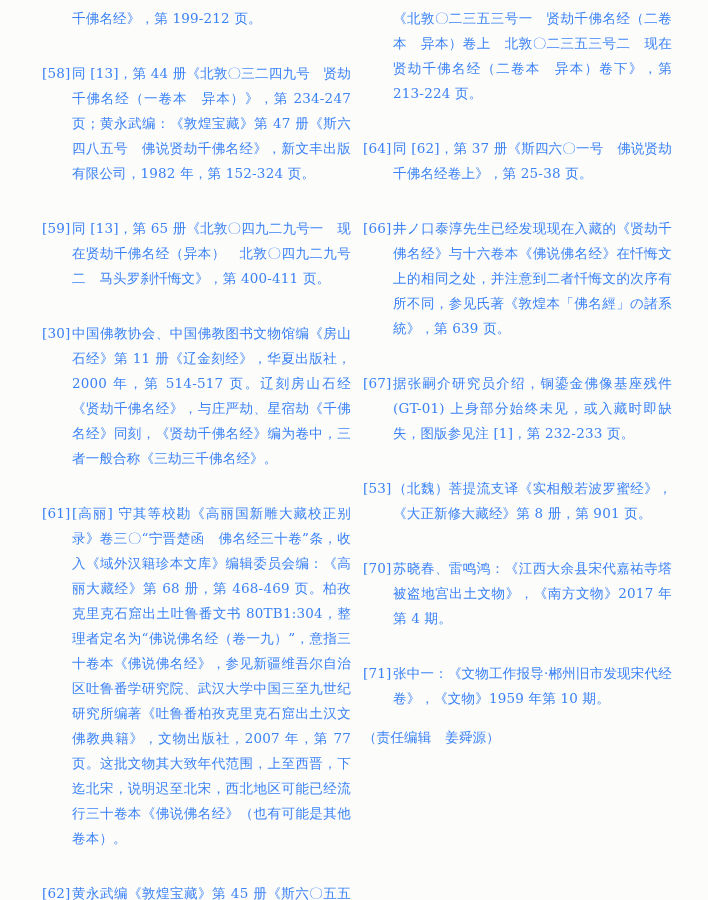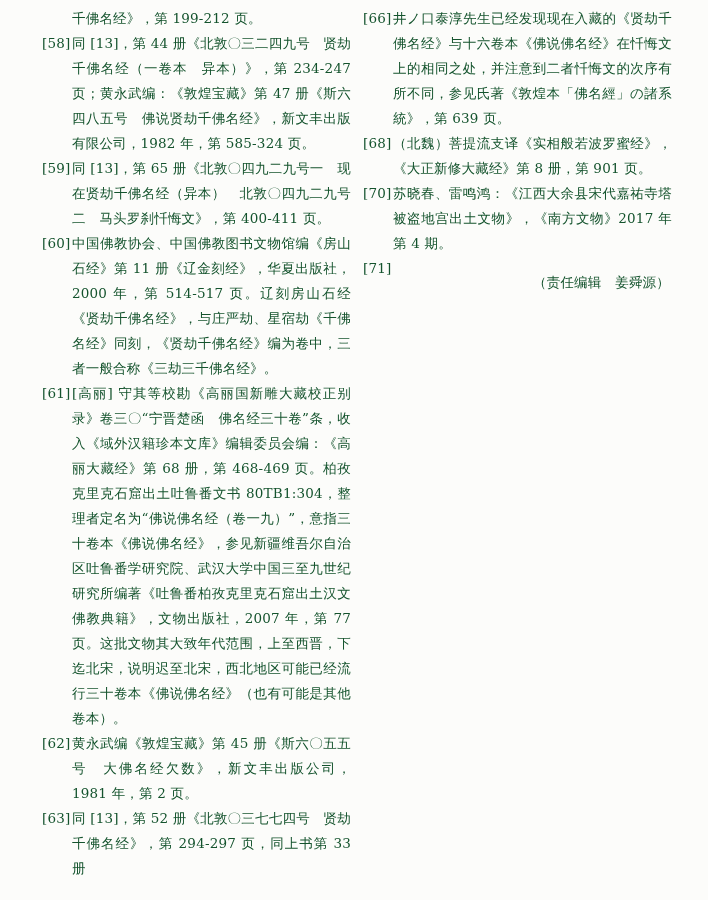--- a/index.html
+++ b/index.html
@@ -7,100 +7,110 @@
     padding: 0;
     background: #ffffff;
   }
   .page {
     position: relative;
     width: 708px;
     height: 900px;
     background: #fcfcfa;
     overflow: hidden;
     font-family: "DejaVu Serif", "Liberation Serif", serif;
-    color: #14532d;
+    color: #3b82f6;
   }
   .col {
     position: absolute;
     top: 6px;
     width: 309px;
     font-size: 13.5px;
     line-height: 25px;
     text-align: justify;
     letter-spacing: 0.2px;
   }
   .col-left  { left: 42px; }
   .col-right { left: 363px; }
   .cont {
     padding-left: 30px;
   }
   .ref {
     position: relative;
     padding-left: 30px;
+    margin-top: 30px;
   }
   .ref-label {
     position: absolute;
     left: 0;
     top: 0;
     white-space: nowrap;
   }
   .footer {
     margin-top: 14px;
-    text-align: right;
     padding-right: 2px;
   }
 </style>
 </head>
 <body>
 
 <div class="page">
 
   <div class="col col-left">
     <div class="cont">千佛名经》，第 199-212 页。</div>
 
     <div class="ref">
       <span class="ref-label">[58]</span>
-      <span>同 [13]，第 44 册《北敦〇三二四九号　贤劫千佛名经（一卷本　异本）》，第 234-247 页；黄永武编：《敦煌宝藏》第 47 册《斯六四八五号　佛说贤劫千佛名经》，新文丰出版有限公司，1982 年，第 585-324 页。</span>
+      <span>同 [13]，第 44 册《北敦〇三二四九号　贤劫千佛名经（一卷本　异本）》，第 234-247 页；黄永武编：《敦煌宝藏》第 47 册《斯六四八五号　佛说贤劫千佛名经》，新文丰出版有限公司，1982 年，第 152-324 页。</span>
     </div>
     <div class="ref">
       <span class="ref-label">[59]</span>
       <span>同 [13]，第 65 册《北敦〇四九二九号一　现在贤劫千佛名经（异本）　北敦〇四九二九号二　马头罗刹忏悔文》，第 400-411 页。</span>
     </div>
     <div class="ref">
-      <span class="ref-label">[60]</span>
+      <span class="ref-label">[30]</span>
       <span>中国佛教协会、中国佛教图书文物馆编《房山石经》第 11 册《辽金刻经》，华夏出版社，2000 年，第 514-517 页。辽刻房山石经《贤劫千佛名经》，与庄严劫、星宿劫《千佛名经》同刻，《贤劫千佛名经》编为卷中，三者一般合称《三劫三千佛名经》。</span>
     </div>
     <div class="ref">
       <span class="ref-label">[61]</span>
       <span>[高丽] 守其等校勘《高丽国新雕大藏校正别录》卷三〇“宁晋楚函　佛名经三十卷”条，收入《域外汉籍珍本文库》编辑委员会编：《高丽大藏经》第 68 册，第 468-469 页。柏孜克里克石窟出土吐鲁番文书 80TB1:304，整理者定名为“佛说佛名经（卷一九）”，意指三十卷本《佛说佛名经》，参见新疆维吾尔自治区吐鲁番学研究院、武汉大学中国三至九世纪研究所编著《吐鲁番柏孜克里克石窟出土汉文佛教典籍》，文物出版社，2007 年，第 77 页。这批文物其大致年代范围，上至西晋，下迄北宋，说明迟至北宋，西北地区可能已经流行三十卷本《佛说佛名经》（也有可能是其他卷本）。</span>
     </div>
     <div class="ref">
       <span class="ref-label">[62]</span>
       <span>黄永武编《敦煌宝藏》第 45 册《斯六〇五五号　大佛名经欠数》，新文丰出版公司，1981 年，第 2 页。</span>
     </div>
     <div class="ref">
       <span class="ref-label">[63]</span>
       <span>同 [13]，第 52 册《北敦〇三七七四号　贤劫千佛名经》，第 294-297 页，同上书第 33 册</span>
     </div>
   </div>
 
   <div class="col col-right">
+    <div class="cont">《北敦〇二三五三号一　贤劫千佛名经（二卷本　异本）卷上　北敦〇二三五三号二　现在贤劫千佛名经（二卷本　异本）卷下》，第 213-224 页。</div>
 
+    <div class="ref">
+      <span class="ref-label">[64]</span>
+      <span>同 [62]，第 37 册《斯四六〇一号　佛说贤劫千佛名经卷上》，第 25-38 页。</span>
+    </div>
     <div class="ref">
       <span class="ref-label">[66]</span>
       <span>井ノ口泰淳先生已经发现现在入藏的《贤劫千佛名经》与十六卷本《佛说佛名经》在忏悔文上的相同之处，并注意到二者忏悔文的次序有所不同，参见氏著《敦煌本「佛名經」の諸系統》，第 639 页。</span>
     </div>
     <div class="ref">
-      <span class="ref-label">[68]</span>
+      <span class="ref-label">[67]</span>
+      <span>据张嗣介研究员介绍，铜鎏金佛像基座残件 (GT-01) 上身部分始终未见，或入藏时即缺失，图版参见注 [1]，第 232-233 页。</span>
+    </div>
+    <div class="ref">
+      <span class="ref-label">[53]</span>
       <span>（北魏）菩提流支译《实相般若波罗蜜经》，《大正新修大藏经》第 8 册，第 901 页。</span>
     </div>
     <div class="ref">
       <span class="ref-label">[70]</span>
       <span>苏晓春、雷鸣鸿：《江西大余县宋代嘉祐寺塔被盗地宫出土文物》，《南方文物》2017 年第 4 期。</span>
     </div>
     <div class="ref">
       <span class="ref-label">[71]</span>
+      <span>张中一：《文物工作报导·郴州旧市发现宋代经卷》，《文物》1959 年第 10 期。</span>
     </div>
 
     <div class="footer">（责任编辑　姜舜源）</div>
   </div>
 
 </div>
 
 </body></html>

